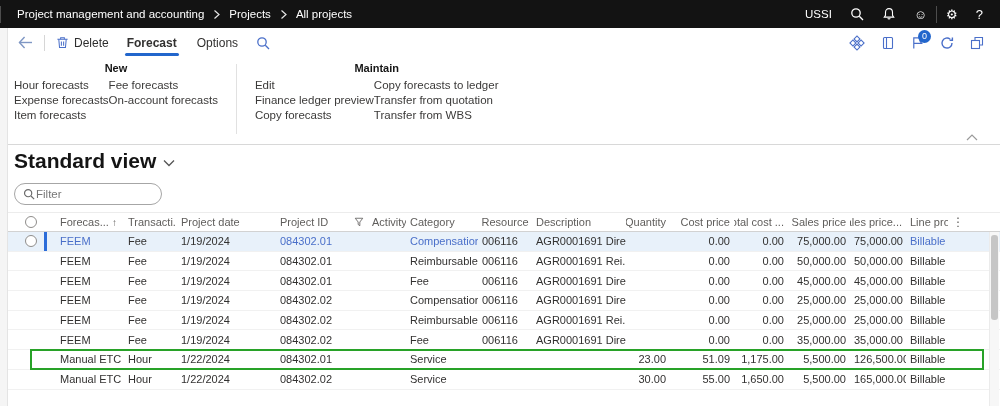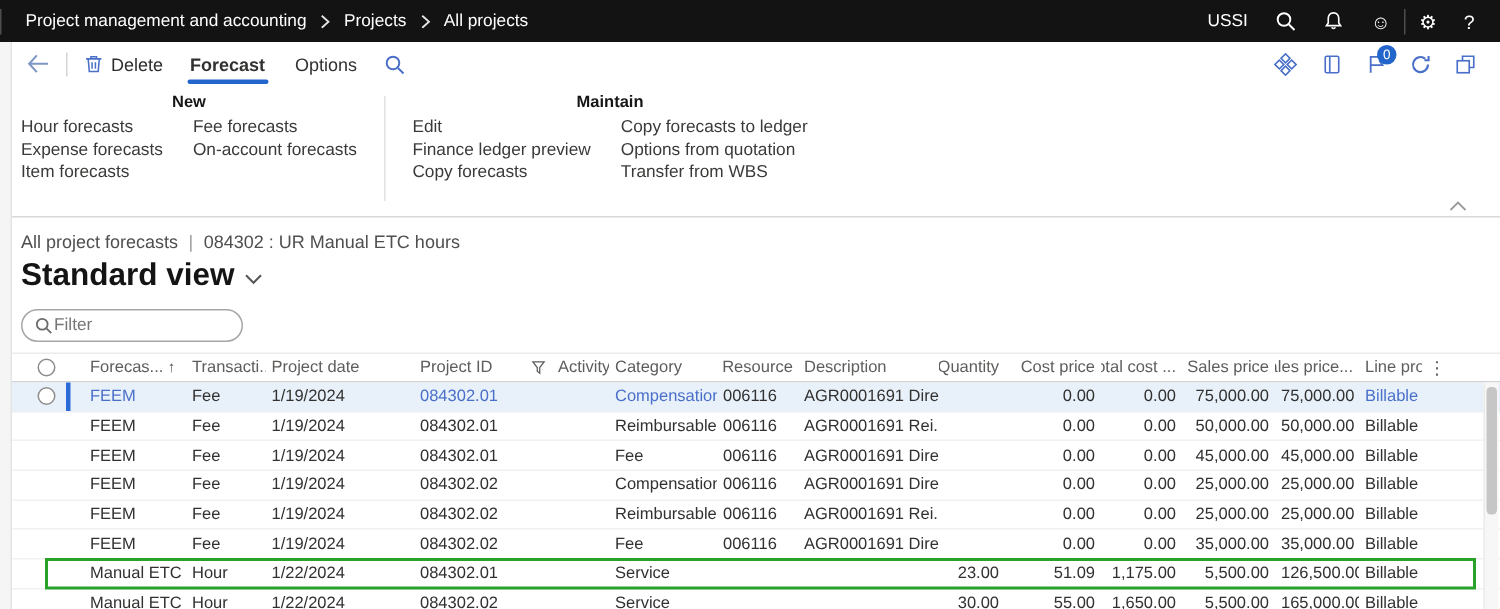--- a/index.html
+++ b/index.html
@@ -26,21 +26,21 @@
   .cmd-tab.active::after { content:""; position:absolute; left:8px; right:8px; bottom:1px; height:3px; background:#2266cc; border-radius:2px; }
   .cmd-right { margin-left:auto; display:flex; align-items:center; gap:16px; padding-right:16px; }
   .cmd-icon { position:relative; display:flex; align-items:center; cursor:pointer; }
   .badge { position:absolute; top:-6px; right:-7px; background:#2266cc; color:#fff; font-size:9px;
     min-width:13px; height:13px; border-radius:7px; display:flex; align-items:center; justify-content:center; padding:0 2px; }
 
   
   .ribbon { position:relative; display:flex; align-items:flex-start; padding:5px 0 8px 14px;
     height:88px; border-bottom:1px solid #d8d8d8; background:#fff; }
   .rg-title { text-align:center; font-size:11px; font-weight:700; color:#161616; margin-bottom:5px; }
-  .rg-cols { display:flex; gap:20px; }
+  .rg-cols { display:flex; }
   .rg-col { display:flex; flex-direction:column; gap:3px; }
   .rg-item { font-size:11.5px; color:#3b3a39; white-space:nowrap; cursor:pointer; }
   .rg-divider { width:1px; align-self:stretch; background:#e1e1e1; margin:2px 18px; }
   .ribbon-collapse { position:absolute; right:22px; bottom:3px; cursor:pointer; }
 
   
   .page-crumb { margin:9px 0 0 14px; font-size:12px; color:#4f4f4f; display:flex; align-items:center; }
   .pc-sep { color:#9a9a9a; margin:0 7px; }
   .view-title { display:flex; align-items:center; gap:7px; margin:4px 0 10px 14px;
     font-size:21px; font-weight:700; color:#141414; }
@@ -238,39 +238,34 @@
     <div class="ribbon-group">
       <div class="rg-title">Maintain</div>
       <div class="rg-cols">
           <div class="rg-col">
             <div class="rg-item">Edit</div>
             <div class="rg-item">Finance ledger preview</div>
             <div class="rg-item">Copy forecasts</div>
           </div>
           <div class="rg-col">
             <div class="rg-item">Copy forecasts to ledger</div>
-            <div class="rg-item">Options from quotation</div>
+            <div class="rg-item">Transfer from quotation</div>
             <div class="rg-item">Transfer from WBS</div>
           </div>
         </div>
     </div>
     <div class="ribbon-collapse">
       <span>
         <svg width="12" height="7" viewBox="0 0 12 7" fill="none" stroke="#9a9a9a" stroke-width="1.2">
           <path d="M1 6 L6 1 L11 6"></path>
           </svg>
       </span>
     </div>
   </div>
 
-  <div class="page-crumb">
-    <span>All project forecasts</span>
-    <span class="pc-sep">|</span>
-    <span>084302 : UR Manual ETC hours</span>
-  </div>
   <div class="view-title">
     <span>Standard view</span>
     <span class="vt-chevron">
       <svg width="12" height="8" viewBox="0 0 12 8" fill="none" stroke="#555" stroke-width="1.3">
         <path d="M1 1.5 L6 6.5 L11 1.5"></path>
         </svg>
     </span>
   </div>
 
   <div class="filter-box">

